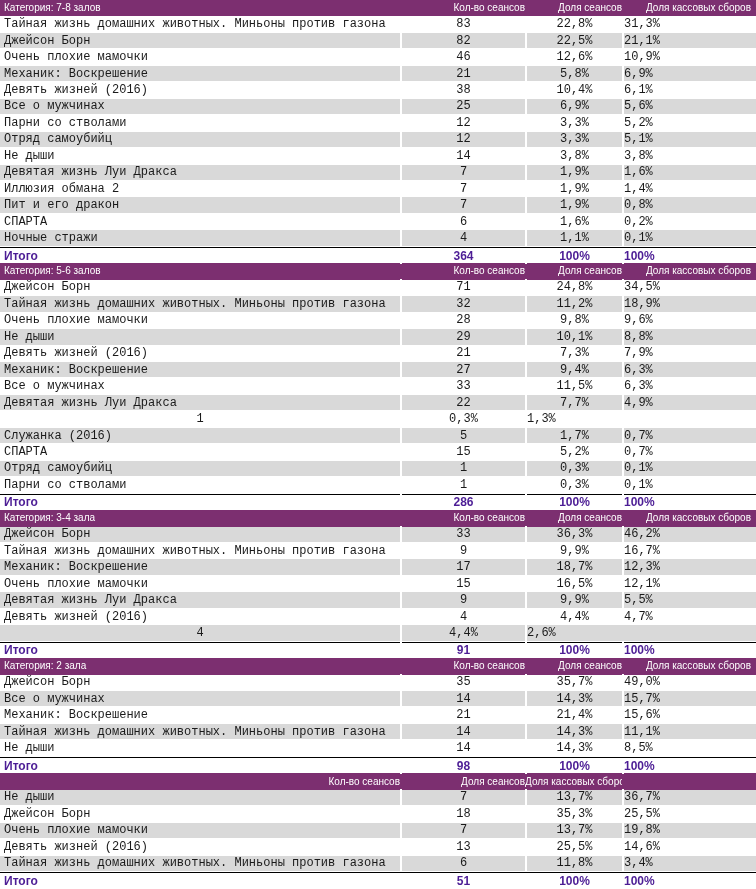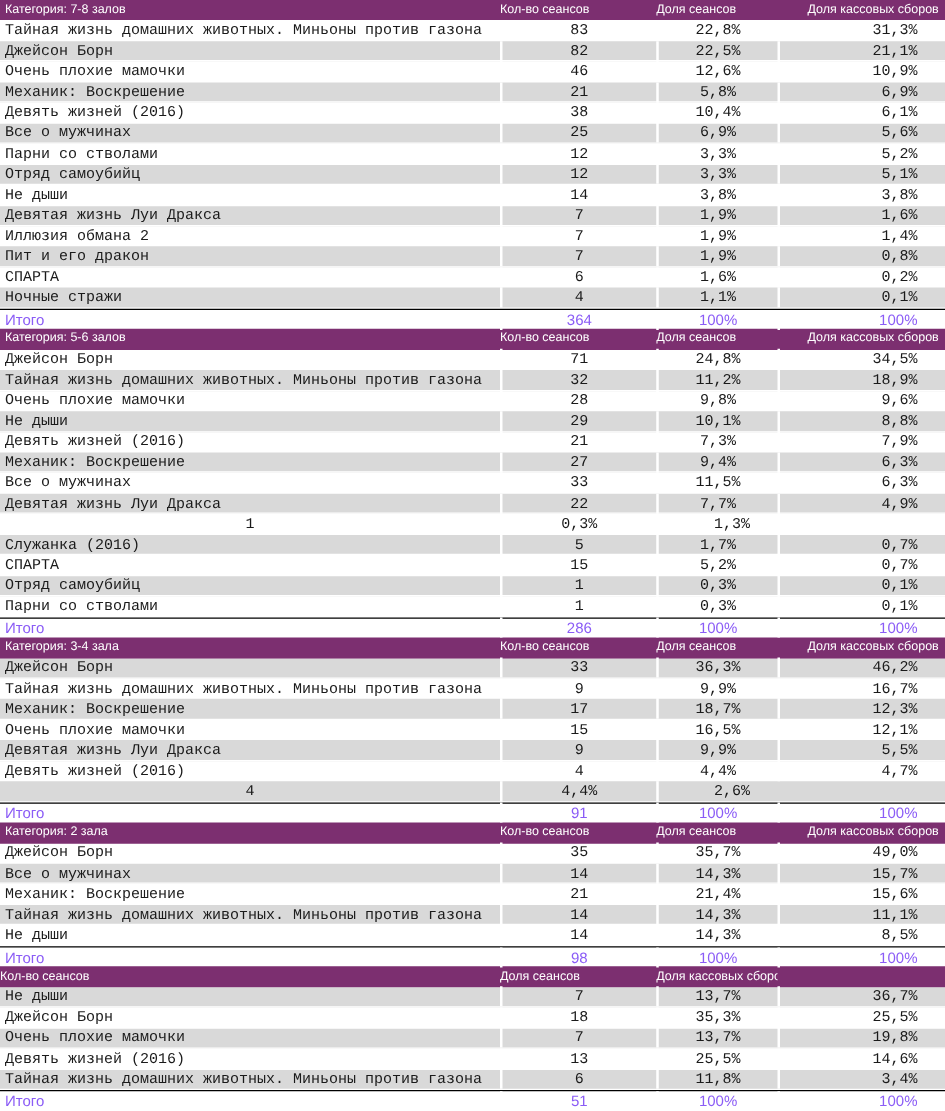--- a/index.html
+++ b/index.html
@@ -41,21 +41,21 @@
     color: #ffffff;
     font-weight: normal;
     font-size: 10px;
   }
   .header-row .c-title {
     text-align: left;
     padding-left: 4px;
   }
   .header-row .c-num,
   .header-row .c-share {
-    text-align: left;
+    text-align: right;
   }
   .header-row .c-box {
     text-align: right;
     padding-right: 5px;
   }
   
   .data-row .cell,
   .total-row .cell {
     color: var(--text-color);
     font-size: 12px;
@@ -63,42 +63,42 @@
   .data-row .c-title,
   .total-row .c-title {
     text-align: left;
     padding-left: 4px;
   }
   .data-row .c-num, .total-row .c-num,
   .data-row .c-share, .total-row .c-share {
     text-align: center;
   }
   .data-row .c-box, .total-row .c-box {
-    text-align: right;
+    text-align: left;
     padding-right: 22px;
   }
   .data-row .cell + .cell,
   .total-row .cell + .cell {
     border-left: 2px solid #ffffff;
   }
   .data-row.gray {
     background: var(--stripe-bg);
   }
   .data-row {
     border-bottom: 1px solid #ffffff;
     font-family: Liberation Mono, monospace;
   }
   
   .total-row {
     background: #ffffff;
     border-top: 1px solid var(--total-border);
   }
   .total-row .cell {
-    font-weight: normal;
-    color: #8b5cf6;
+    font-weight: bold;
+    color: #4c1d95;
   }
 </style>
 </head>
 <body>
 
 <div class="report" id="report">
   <div class="row header-row">
     <div class="cell c-title">Категория: 7-8 залов</div>
     <div class="cell c-num">Кол-во сеансов</div>
     <div class="cell c-share">Доля сеансов</div>

